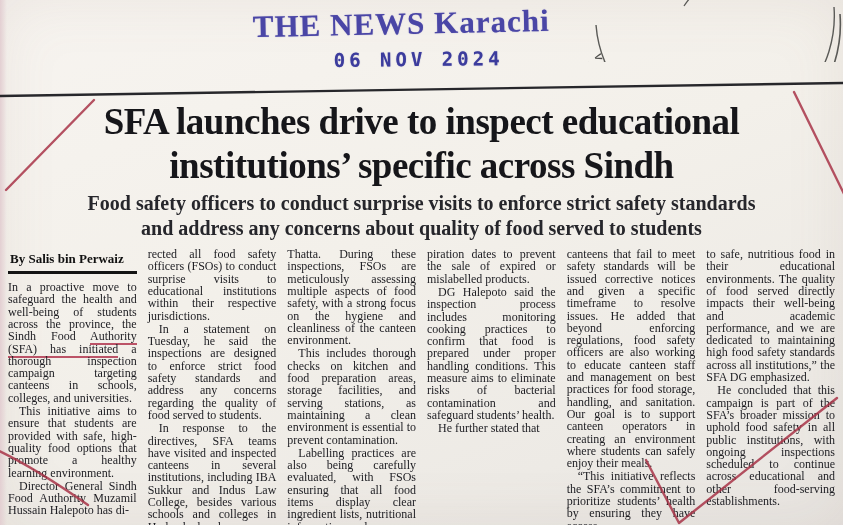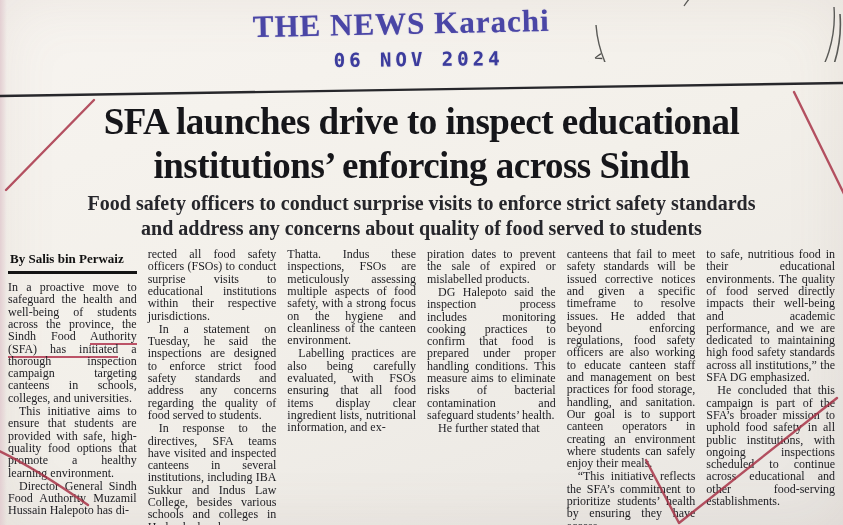--- a/index.html
+++ b/index.html
@@ -102,42 +102,43 @@
       <path d="M 8 25 A 97 97 0 0 0 246 7" stroke-width="1.4"></path>
       <path d="M 96 6 A 85 85 0 0 1 228 -6" stroke-width="1.3"></path>
       <path id="seal-text-arc" d="M 2 32 A 103 103 0 0 0 249 12" stroke-width="0"></path>
       <text>
         <textPath href="#seal-text-arc" startOffset="6%">VERMENT OF SINDH KAR</textPath>
       </text>
     </svg>
   </header>
 
   <section class="headline-block">
-    <h1 class="headline">SFA launches drive to inspect educational institutions’ enforcing across Sindh</h1>
+    <h1 class="headline">SFA launches drive to inspect educational institutions’ specific across Sindh</h1>
     <p class="subhead">Food safety officers to conduct surprise visits to enforce strict safety standards and address any concerns about quality of food served to students</p>
   </section>
 
   <section class="article">
     <div class="col">
       <div class="byline-wrap">
         <span class="byline-text">By Salis bin Perwaiz</span>
       </div>
       <p class="p"><span>In a proactive move to safeguard the health and well-being of students across the province, the Sindh Food </span><span class="red-underline">Authority (SFA) has initiated</span><span> a thorough inspection campaign targeting canteens in schools, colleges, and universities.</span></p>
       <p class="p indent">This initiative aims to ensure that students are provided with safe, high-quality food options that promote a healthy learning environment.</p>
       <p class="p indent">Director General Sindh Food Authority Muzamil Hussain Halepoto has di-</p>
     </div>
 
     <div class="col">
       <p class="p">rected all food safety officers (FSOs) to conduct surprise visits to educational institutions within their respective jurisdictions.</p>
       <p class="p indent">In a statement on Tuesday, he said the inspections are designed to enforce strict food safety standards and address any concerns regarding the quality of food served to students.</p>
       <p class="p indent">In response to the directives, SFA teams have visited and inspected canteens in several institutions, including IBA Sukkur and Indus Law College, besides various schools and colleges in Hyderabad and</p>
     </div>
 
     <div class="col">
-      <p class="p">Thatta. Indus these inspections, FSOs are meticulously assessing multiple aspects of food safety, with a strong focus on the hygiene and cleanliness of the canteen environment.</p>
+      <p class="p">Thatta. During these inspections, FSOs are meticulously assessing multiple aspects of food safety, with a strong focus on the hygiene and cleanliness of the canteen environment.</p>
+      <p class="p indent">This includes thorough checks on kitchen and food preparation areas, storage facilities, and serving stations, as maintaining a clean environment is essential to prevent contamination.</p>
       <p class="p indent">Labelling practices are also being carefully evaluated, with FSOs ensuring that all food items display clear ingredient lists, nutritional information, and ex-</p>
     </div>
 
     <div class="col">
       <p class="p">piration dates to prevent the sale of expired or mislabelled products.</p>
       <p class="p indent">DG Halepoto said the inspection process includes monitoring cooking practices to confirm that food is prepared under proper handling conditions. This measure aims to eliminate risks of bacterial contamination and safeguard students’ health.</p>
       <p class="p indent">He further stated that</p>
     </div>
 
     <div class="col">

